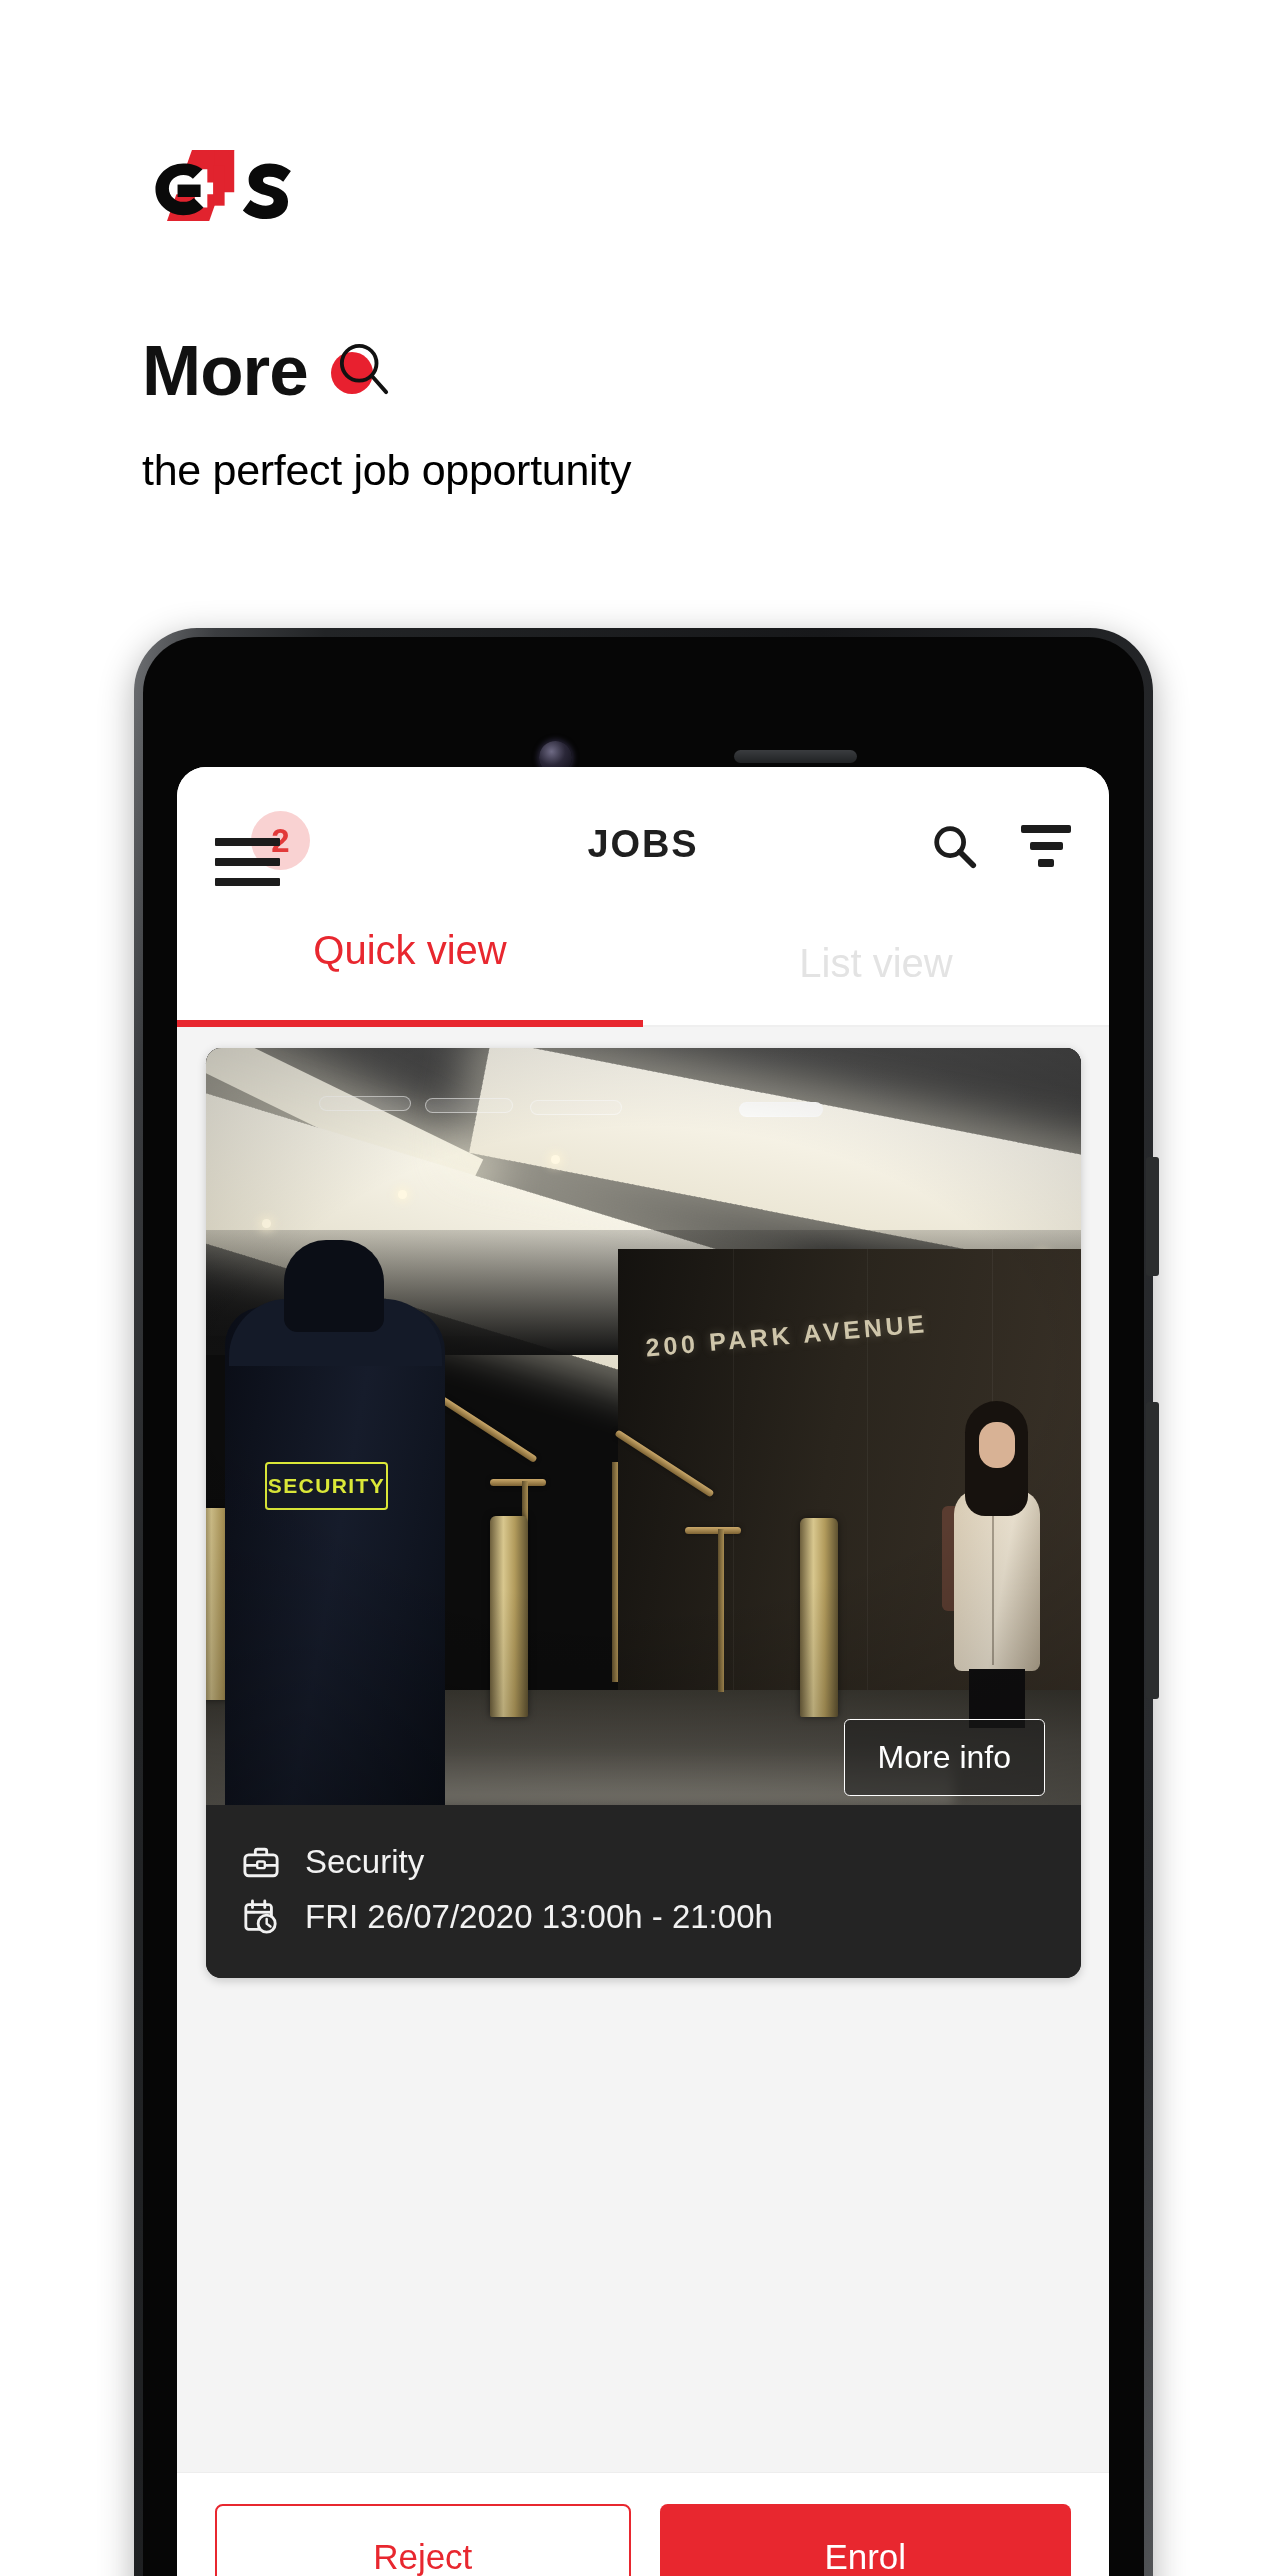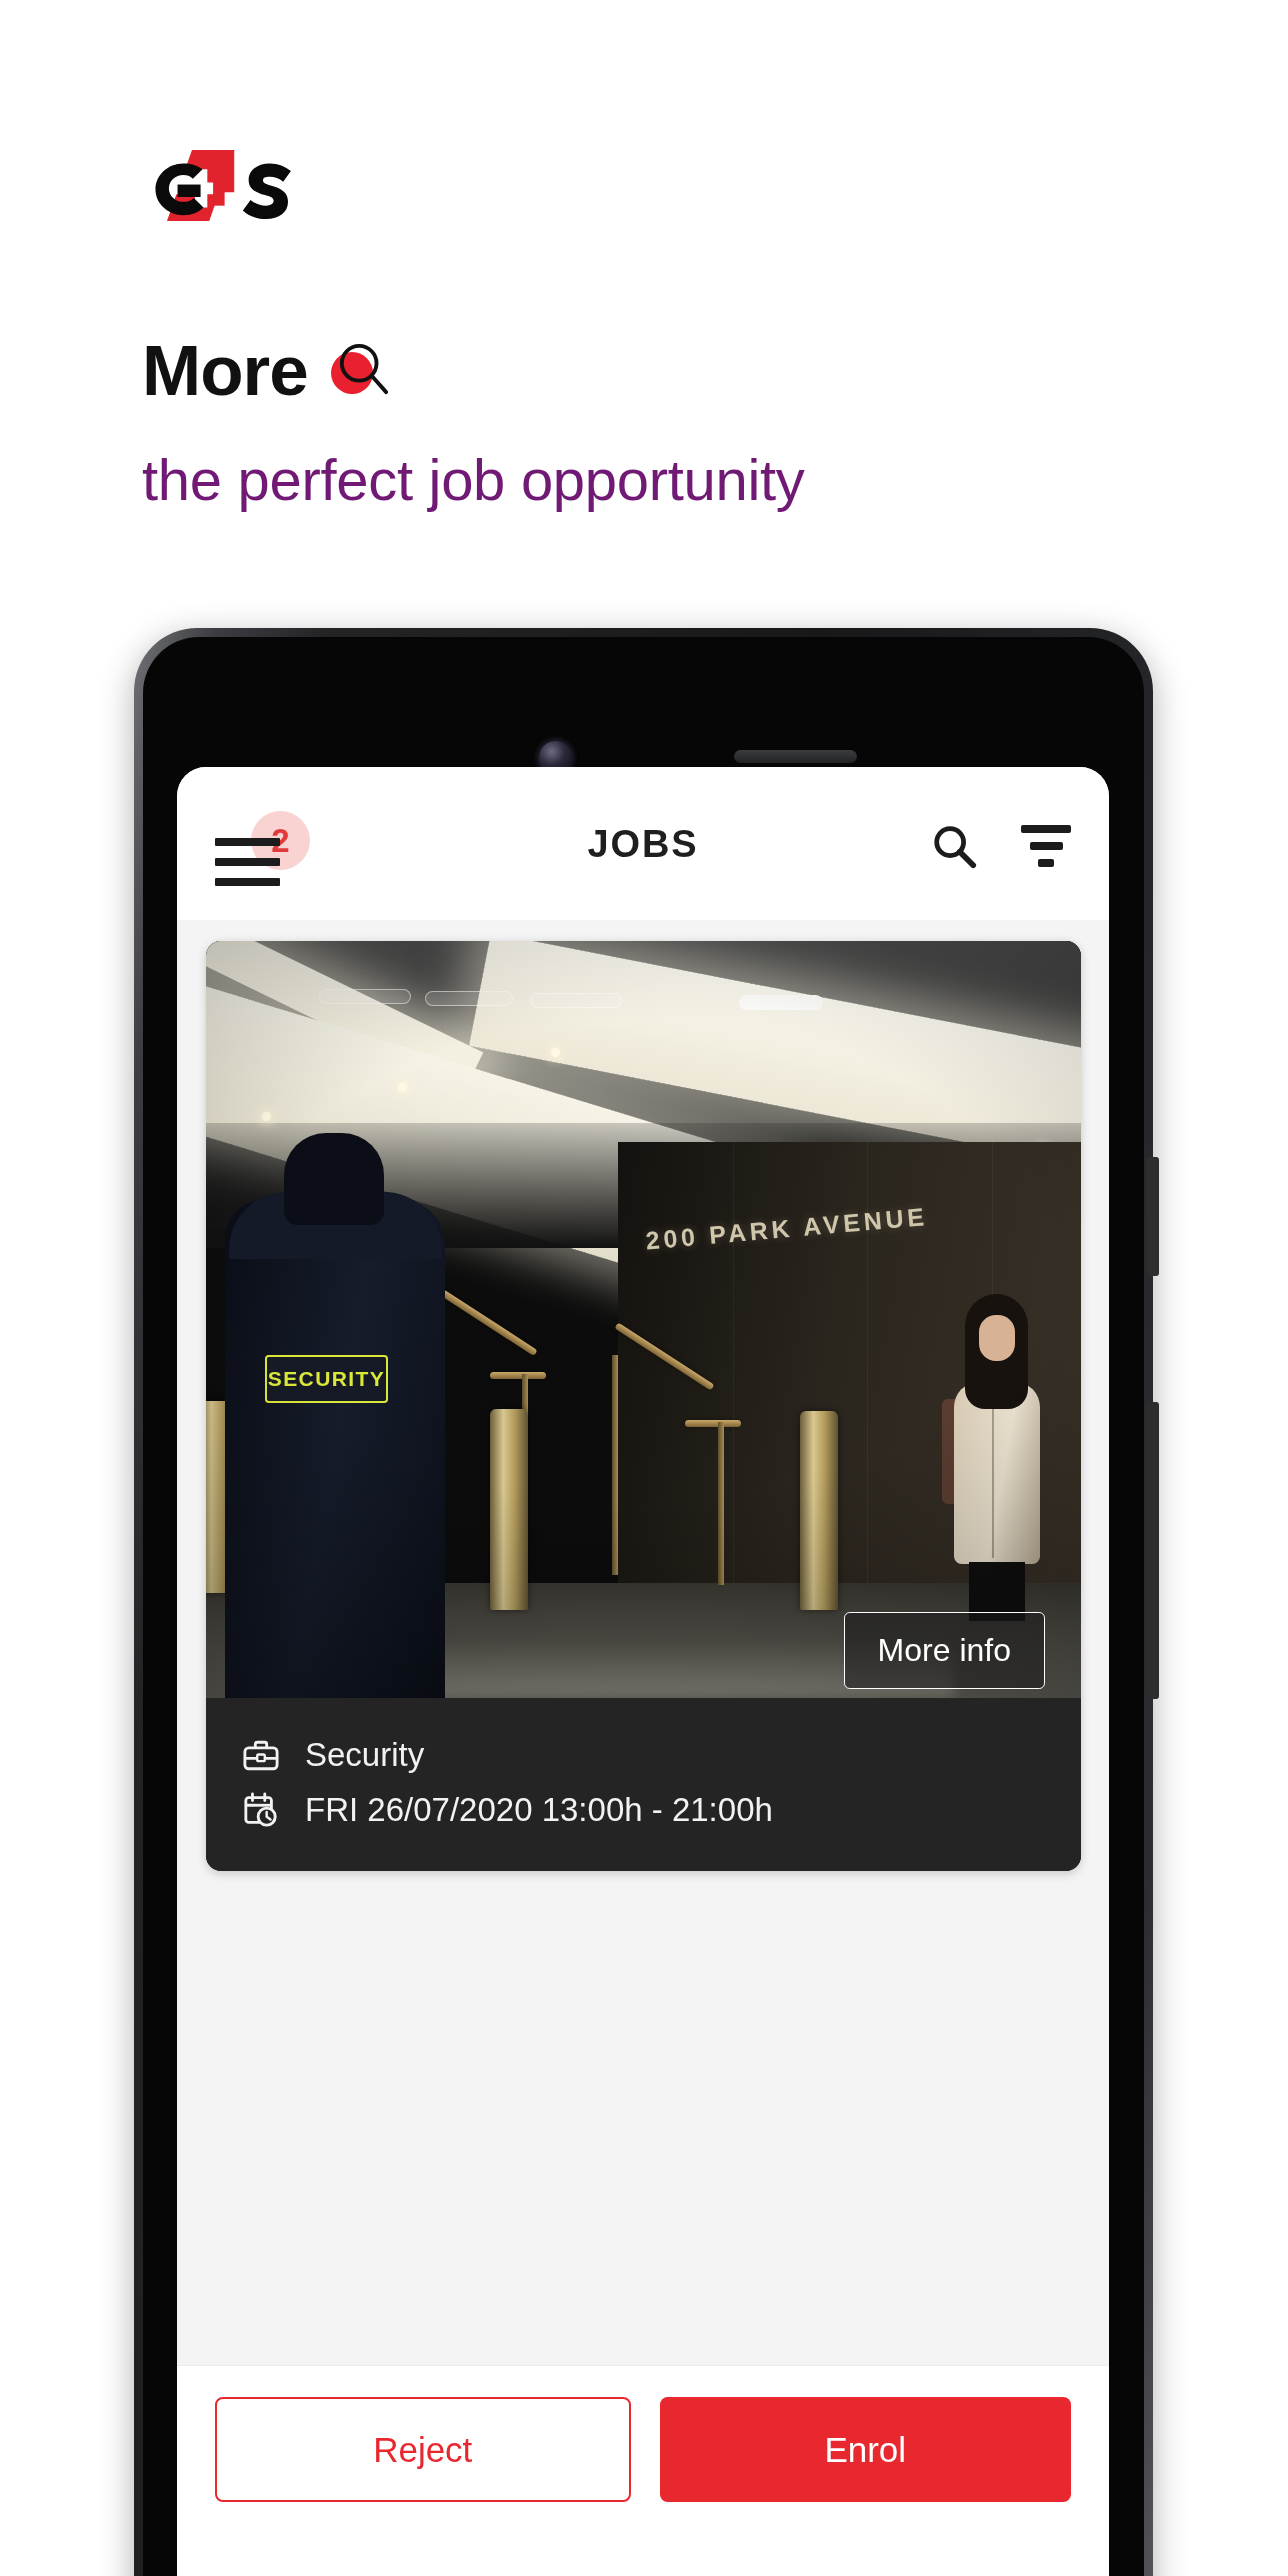--- a/index.html
+++ b/index.html
@@ -11,21 +11,21 @@
 
   .logo { position:absolute; left:142px; top:146px; width:171px; height:79px; }
   .logo svg { display:block; width:171px; height:79px; }
 
   .headline { position:absolute; left:142px; top:335px; display:flex; align-items:center; gap:21px; }
   .headline-word { font-size:71px; font-weight:700; color:#111111; letter-spacing:-1px; line-height:1; }
   .mag { position:relative; width:61px; height:61px; }
   .mag .dot { position:absolute; left:1.9px; top:11.5px; width:42px; height:42px; border-radius:50%; background:#e8202f; }
   .mag svg { position:absolute; left:9.6px; top:1.9px; }
 
-  .subhead { position:absolute; left:142px; top:446px; font-size:58px; font-weight:400; color:#701a75; letter-spacing:-0.3px; }
+  .subhead { position:absolute; left:142px; top:446px; font-size:43px; font-weight:400; color:#000000; letter-spacing:-0.3px; }
 
   
   .phone { position:absolute; left:134px; top:628px; width:1019px; height:2013px; }
 
   .phone-frame {
     position:absolute; left:0; top:0; width:1019px; height:2013px;
     border-radius:63px 63px 0 0;
     background:linear-gradient(100deg,#6f7174 0%,#3b3d40 6%,#222426 14%,#17181a 50%,#2b2d30 90%,#55575a 100%);
     box-shadow:0 9.6px 35px rgba(0,0,0,0.30);
   }
@@ -233,20 +233,26 @@
         <span class="icon-btn filter-icon">
           <span>
             <i></i>
               <i></i>
               <i></i>
           </span>
         </span>
       </div>
     </div>
 
+    <div class="tabs">
+      <div class="tab active">Quick view</div>
+      <div class="tab inactive">List view</div>
+      <div class="tab-baseline"></div>
+      <div class="tab-underline"></div>
+    </div>
 
     <div class="content">
 
       <div class="job-card">
 
         <div class="photo">
           <div class="ceiling"></div>
           <div class="lightband lb1"></div>
           <div class="lightband lb2"></div>
           <div class="lightband lb3"></div>

